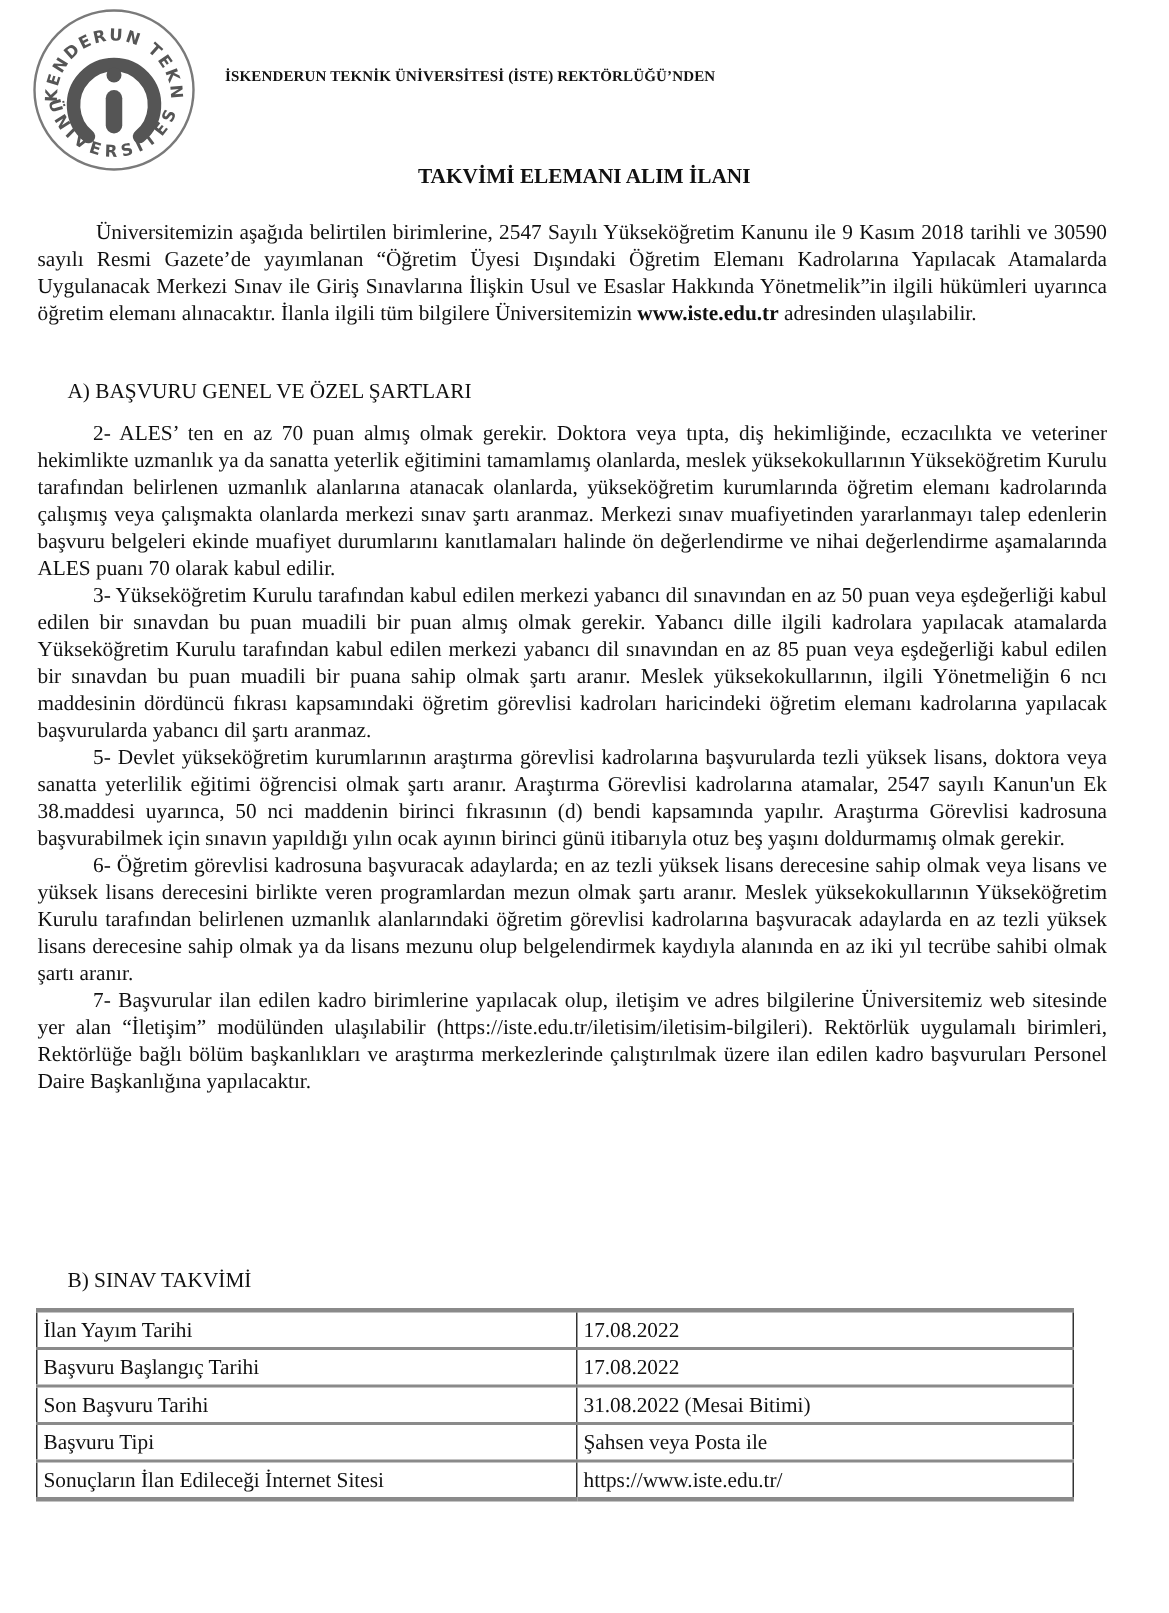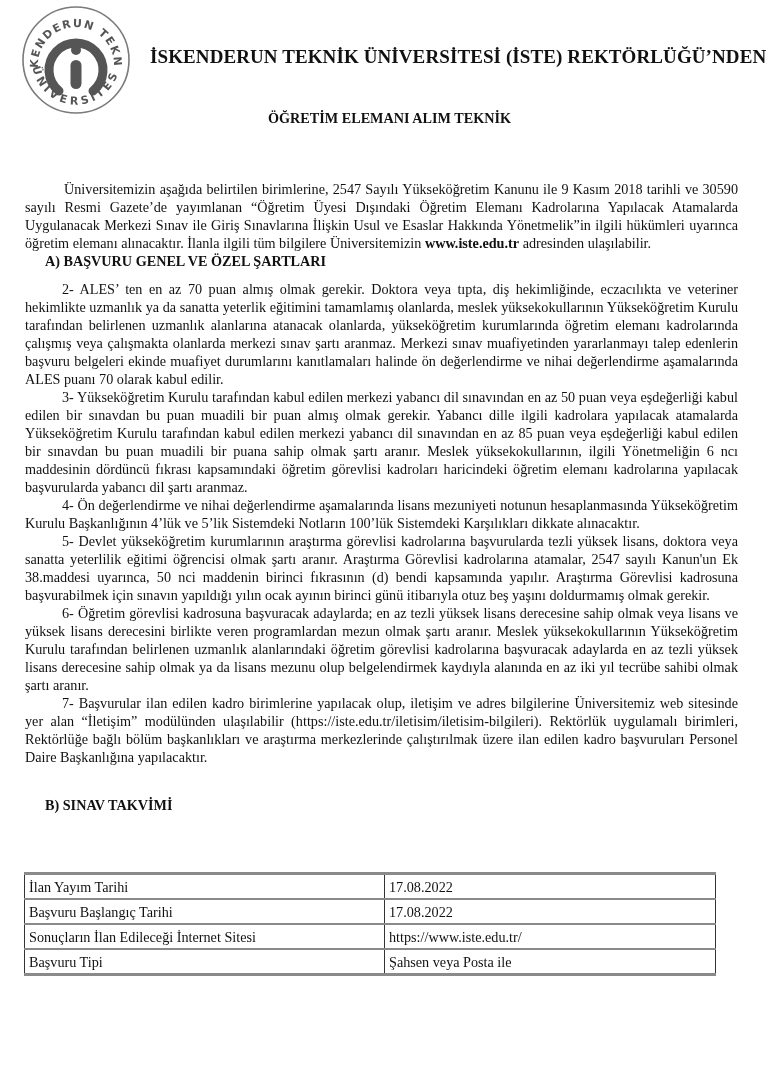--- a/index.html
+++ b/index.html
@@ -2,39 +2,39 @@
 <html><head>
 <meta charset="utf-8">
 <style>
   html, body { margin: 0; padding: 0; background: #ffffff; }
   body {
     width: 779px; height: 1075px; position: relative; overflow: hidden;
     font-family: "Liberation Serif", serif; color: #111111;
   }
   .logo { position: absolute; left: 21px; top: 5px; width: 110px; height: 110px; }
   .univ-title {
-    position: absolute; left: 150px; top: 46px; font-size: 19px; font-weight: bold;
+    position: absolute; left: 150px; top: 46px; font-size: 10px; font-weight: bold;
     letter-spacing: 0.1px; white-space: nowrap;
   }
   .doc-title {
     position: absolute; left: 0; width: 779px; top: 110px; text-align: center;
     font-size: 14.2px; font-weight: bold; white-space: nowrap;
   }
   .body-text {
     position: absolute; left: 25px; width: 713px; font-size: 14.2px; line-height: 18px;
     text-align: justify; text-align-last: left;
   }
   .body-text p { margin: 0; text-indent: 37px; }
-  .intro { top: 146px; margin-top: 34px; }
+  .intro { top: 146px; }
   .intro p { text-indent: 39px; }
   .section-heading {
-    position: absolute; left: 45px; font-size: 14.2px; font-weight: bold; white-space: nowrap;
+    position: absolute; left: 45px; font-size: 14.2px; font-weight: normal; white-space: nowrap;
   }
   .sec-a { top: 253px; }
-  .sec-b { top: 797px; }
+  .sec-b { top: 846px; }
   .reqs { top: 280px; }
   .bold { font-weight: bold; }
 
   .schedule {
     position: absolute; left: 24px; top: 872px; width: 692px;
     border-collapse: collapse; font-size: 14.2px;
   }
   .schedule td {
     border: 1px solid #333333; height: 23px; padding: 0 0 0 4px; vertical-align: middle;
     line-height: 16px;
@@ -62,49 +62,52 @@
     </text>
 
     <path d="M 38 86 A 27 27 0 1 1 72 86" fill="none" stroke="#555555" stroke-width="9" stroke-linecap="round"></path>
 
     <circle cx="55" cy="45" r="5" fill="#555555"></circle>
     <rect x="49.5" y="55" width="11" height="29" rx="5.5" fill="#555555"></rect>
   </svg>
 </div>
 
 <div class="univ-title">İSKENDERUN TEKNİK ÜNİVERSİTESİ (İSTE) REKTÖRLÜĞÜ’NDEN</div>
-<div class="doc-title">ÖĞRETİM ELEMANI ALIM TEKNİK</div>
+<div class="doc-title">TAKVİMİ ELEMANI ALIM İLANI</div>
 
 <div class="body-text intro">
   <p><span>Üniversitemizin aşağıda belirtilen birimlerine, 2547 Sayılı Yükseköğretim Kanunu ile 9 Kasım 2018 tarihli ve 30590 sayılı Resmi Gazete’de yayımlanan “Öğretim Üyesi Dışındaki Öğretim Elemanı Kadrolarına Yapılacak Atamalarda Uygulanacak Merkezi Sınav ile Giriş Sınavlarına İlişkin Usul ve Esaslar Hakkında Yönetmelik”in ilgili hükümleri uyarınca öğretim elemanı alınacaktır. İlanla ilgili tüm bilgilere Üniversitemizin </span><span class="bold">www.iste.edu.tr</span><span> adresinden ulaşılabilir.</span></p>
 </div>
 
 <div class="section-heading sec-a">A)  BAŞVURU GENEL VE ÖZEL ŞARTLARI</div>
 <div class="body-text reqs">
   <p>2- ALES’ ten en az 70 puan almış olmak gerekir. Doktora veya tıpta, diş hekimliğinde, eczacılıkta ve veteriner hekimlikte uzmanlık ya da sanatta yeterlik eğitimini tamamlamış olanlarda, meslek yüksekokullarının Yükseköğretim Kurulu tarafından belirlenen uzmanlık alanlarına atanacak olanlarda, yükseköğretim kurumlarında öğretim elemanı kadrolarında çalışmış veya çalışmakta olanlarda merkezi sınav şartı aranmaz. Merkezi sınav muafiyetinden yararlanmayı talep edenlerin başvuru belgeleri ekinde muafiyet durumlarını kanıtlamaları halinde ön değerlendirme ve nihai değerlendirme aşamalarında ALES puanı 70 olarak kabul edilir.</p>
   <p>3- Yükseköğretim Kurulu tarafından kabul edilen merkezi yabancı dil sınavından en az 50 puan veya eşdeğerliği kabul edilen bir sınavdan bu puan muadili bir puan almış olmak gerekir. Yabancı dille ilgili kadrolara yapılacak atamalarda Yükseköğretim Kurulu tarafından kabul edilen merkezi yabancı dil sınavından en az 85 puan veya eşdeğerliği kabul edilen bir sınavdan bu puan muadili bir puana sahip olmak şartı aranır. Meslek yüksekokullarının, ilgili Yönetmeliğin 6 ncı maddesinin dördüncü fıkrası kapsamındaki öğretim görevlisi kadroları haricindeki öğretim elemanı kadrolarına yapılacak başvurularda yabancı dil şartı aranmaz.</p>
-  <p>4- Ön değerlendirme ve nihai değerlendirme aşamalarında lisans mezuniyeti notunun hesaplanmasında Yükseköğretim Kurulu Başkanlığının 4’lük ve 5’lik Sistemdeki Notların 100’lük Sistemdeki Karşılıkları dikkate alınacaktır.</p>
   <p>5- Devlet yükseköğretim kurumlarının araştırma görevlisi kadrolarına başvurularda tezli yüksek lisans, doktora veya sanatta yeterlilik eğitimi öğrencisi olmak şartı aranır. Araştırma Görevlisi kadrolarına atamalar, 2547 sayılı Kanun'un Ek 38.maddesi uyarınca, 50 nci maddenin birinci fıkrasının (d) bendi kapsamında yapılır. Araştırma Görevlisi kadrosuna başvurabilmek için sınavın yapıldığı yılın ocak ayının birinci günü itibarıyla otuz beş yaşını doldurmamış olmak gerekir.</p>
   <p>6- Öğretim görevlisi kadrosuna başvuracak adaylarda; en az tezli yüksek lisans derecesine sahip olmak veya lisans ve yüksek lisans derecesini birlikte veren programlardan mezun olmak şartı aranır. Meslek yüksekokullarının Yükseköğretim Kurulu tarafından belirlenen uzmanlık alanlarındaki öğretim görevlisi kadrolarına başvuracak adaylarda en az tezli yüksek lisans derecesine sahip olmak ya da lisans mezunu olup belgelendirmek kaydıyla alanında en az iki yıl tecrübe sahibi olmak şartı aranır.</p>
   <p>7- Başvurular ilan edilen kadro birimlerine yapılacak olup, iletişim ve adres bilgilerine Üniversitemiz web sitesinde yer alan “İletişim” modülünden ulaşılabilir (https://iste.edu.tr/iletisim/iletisim-bilgileri). Rektörlük uygulamalı birimleri, Rektörlüğe bağlı bölüm başkanlıkları ve araştırma merkezlerinde çalıştırılmak üzere ilan edilen kadro başvuruları Personel Daire Başkanlığına yapılacaktır.</p>
 </div>
 
 <div class="section-heading sec-b">B)  SINAV TAKVİMİ</div>
 <table class="schedule">
   <tbody>
     <tr>
       <td class="label">İlan Yayım Tarihi</td>
       <td>17.08.2022</td>
     </tr>
     <tr>
       <td class="label">Başvuru Başlangıç Tarihi</td>
       <td>17.08.2022</td>
     </tr>
     <tr>
-      <td class="label">Sonuçların İlan Edileceği İnternet Sitesi</td>
-      <td>https://www.iste.edu.tr/</td>
+      <td class="label">Son Başvuru Tarihi</td>
+      <td>31.08.2022 (Mesai Bitimi)</td>
     </tr>
     <tr>
       <td class="label">Başvuru Tipi</td>
       <td>Şahsen veya Posta ile</td>
     </tr>
+    <tr>
+      <td class="label">Sonuçların İlan Edileceği İnternet Sitesi</td>
+      <td>https://www.iste.edu.tr/</td>
+    </tr>
   </tbody>
 </table>
 
 </body></html>

